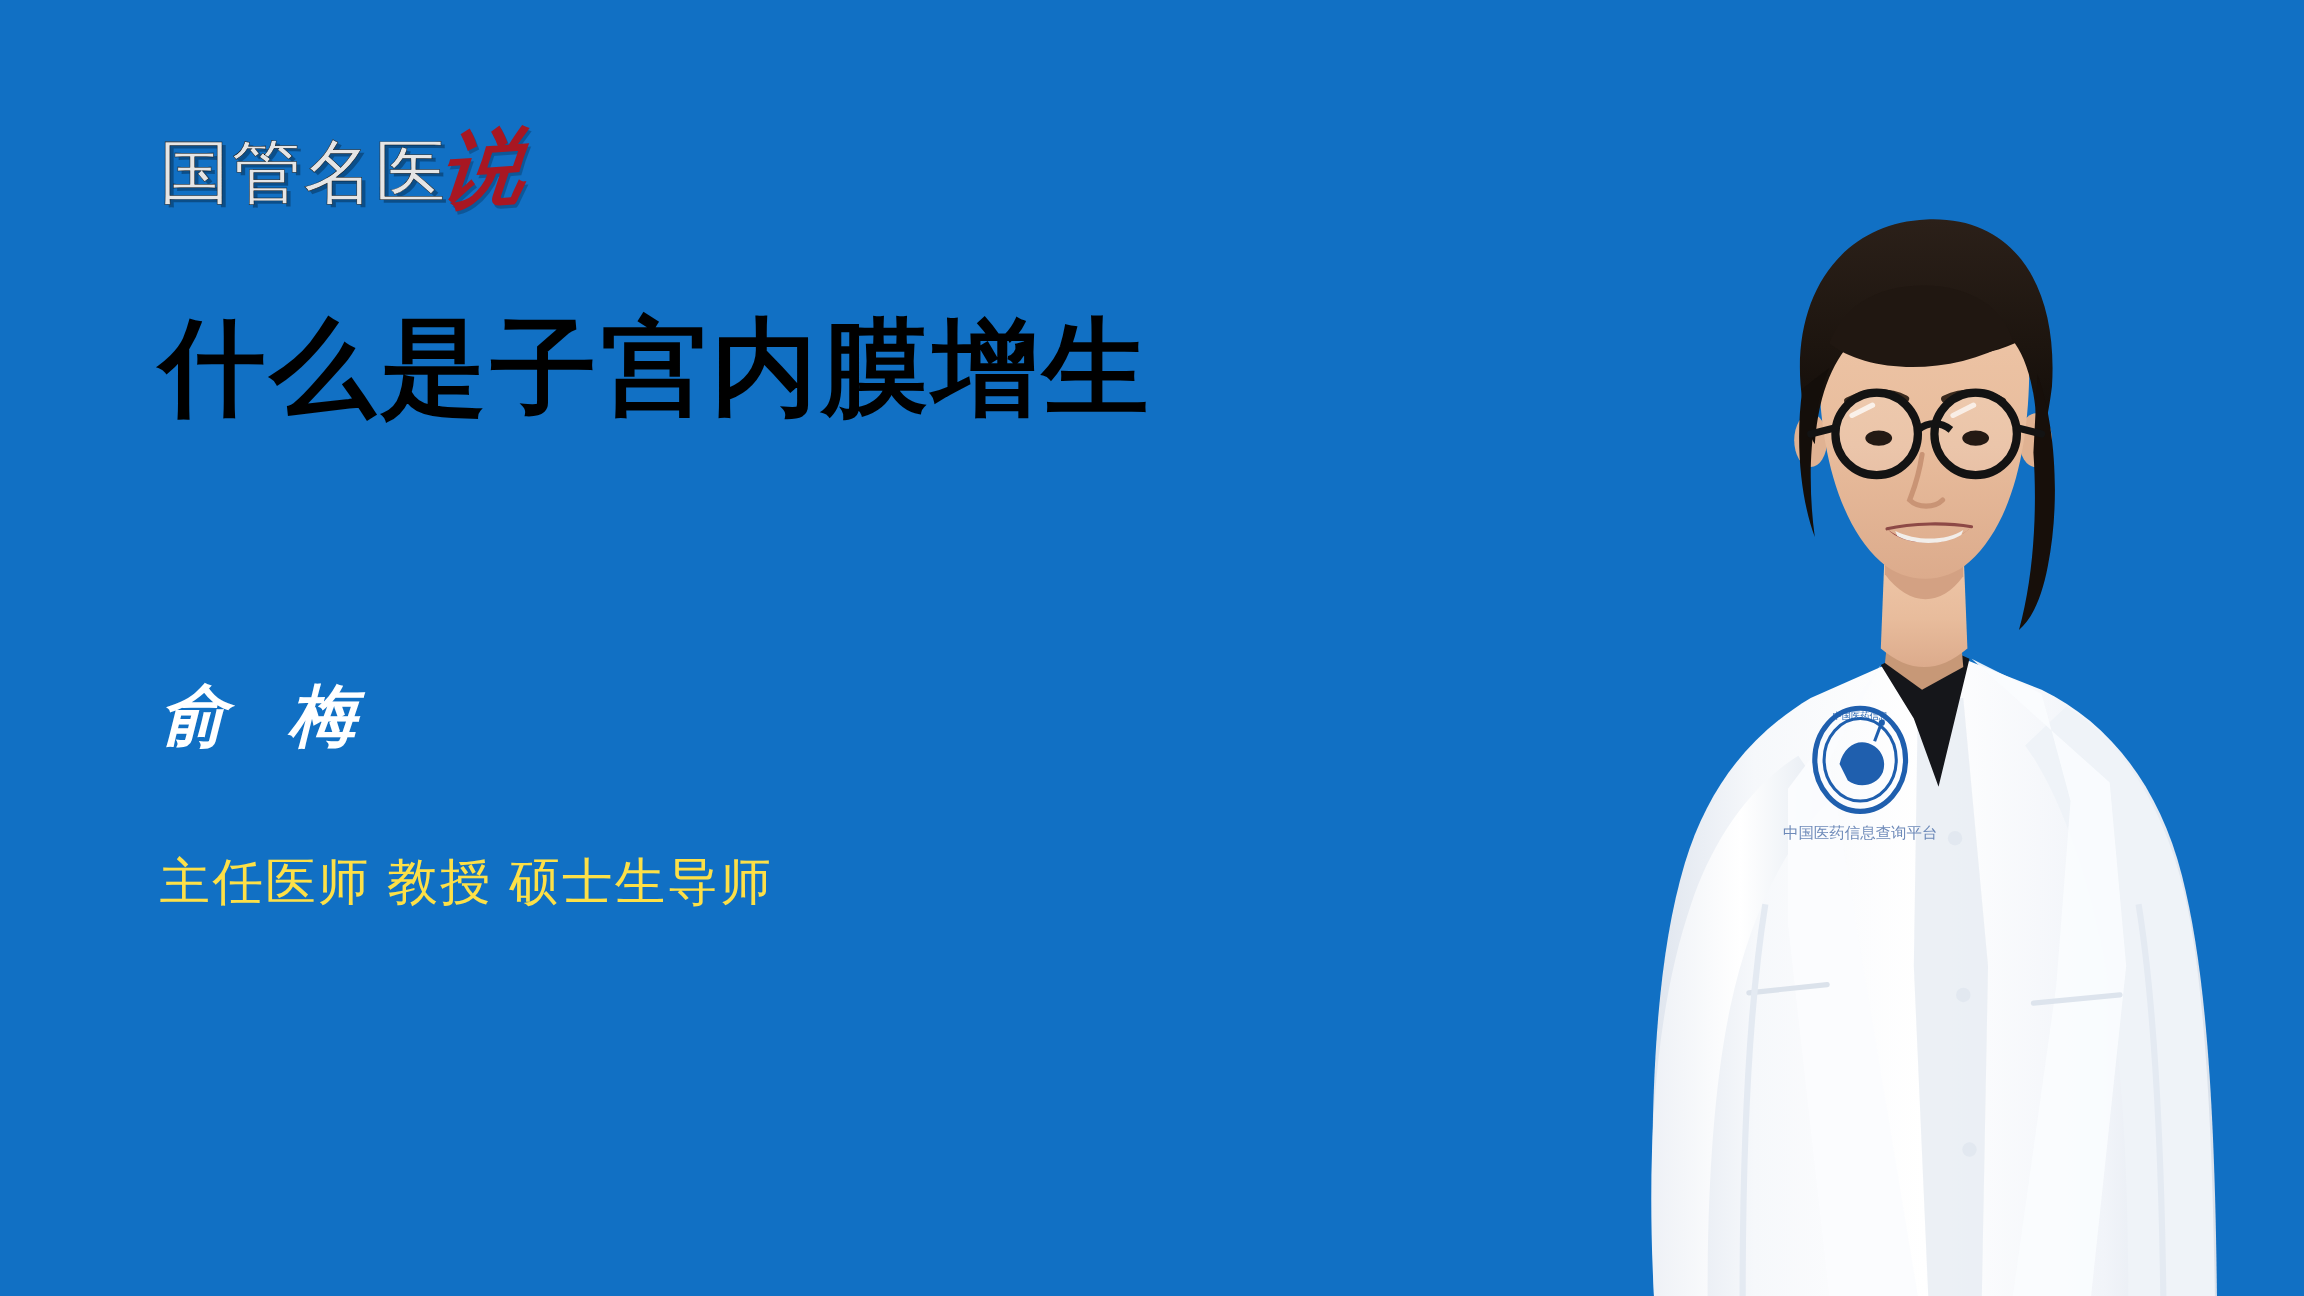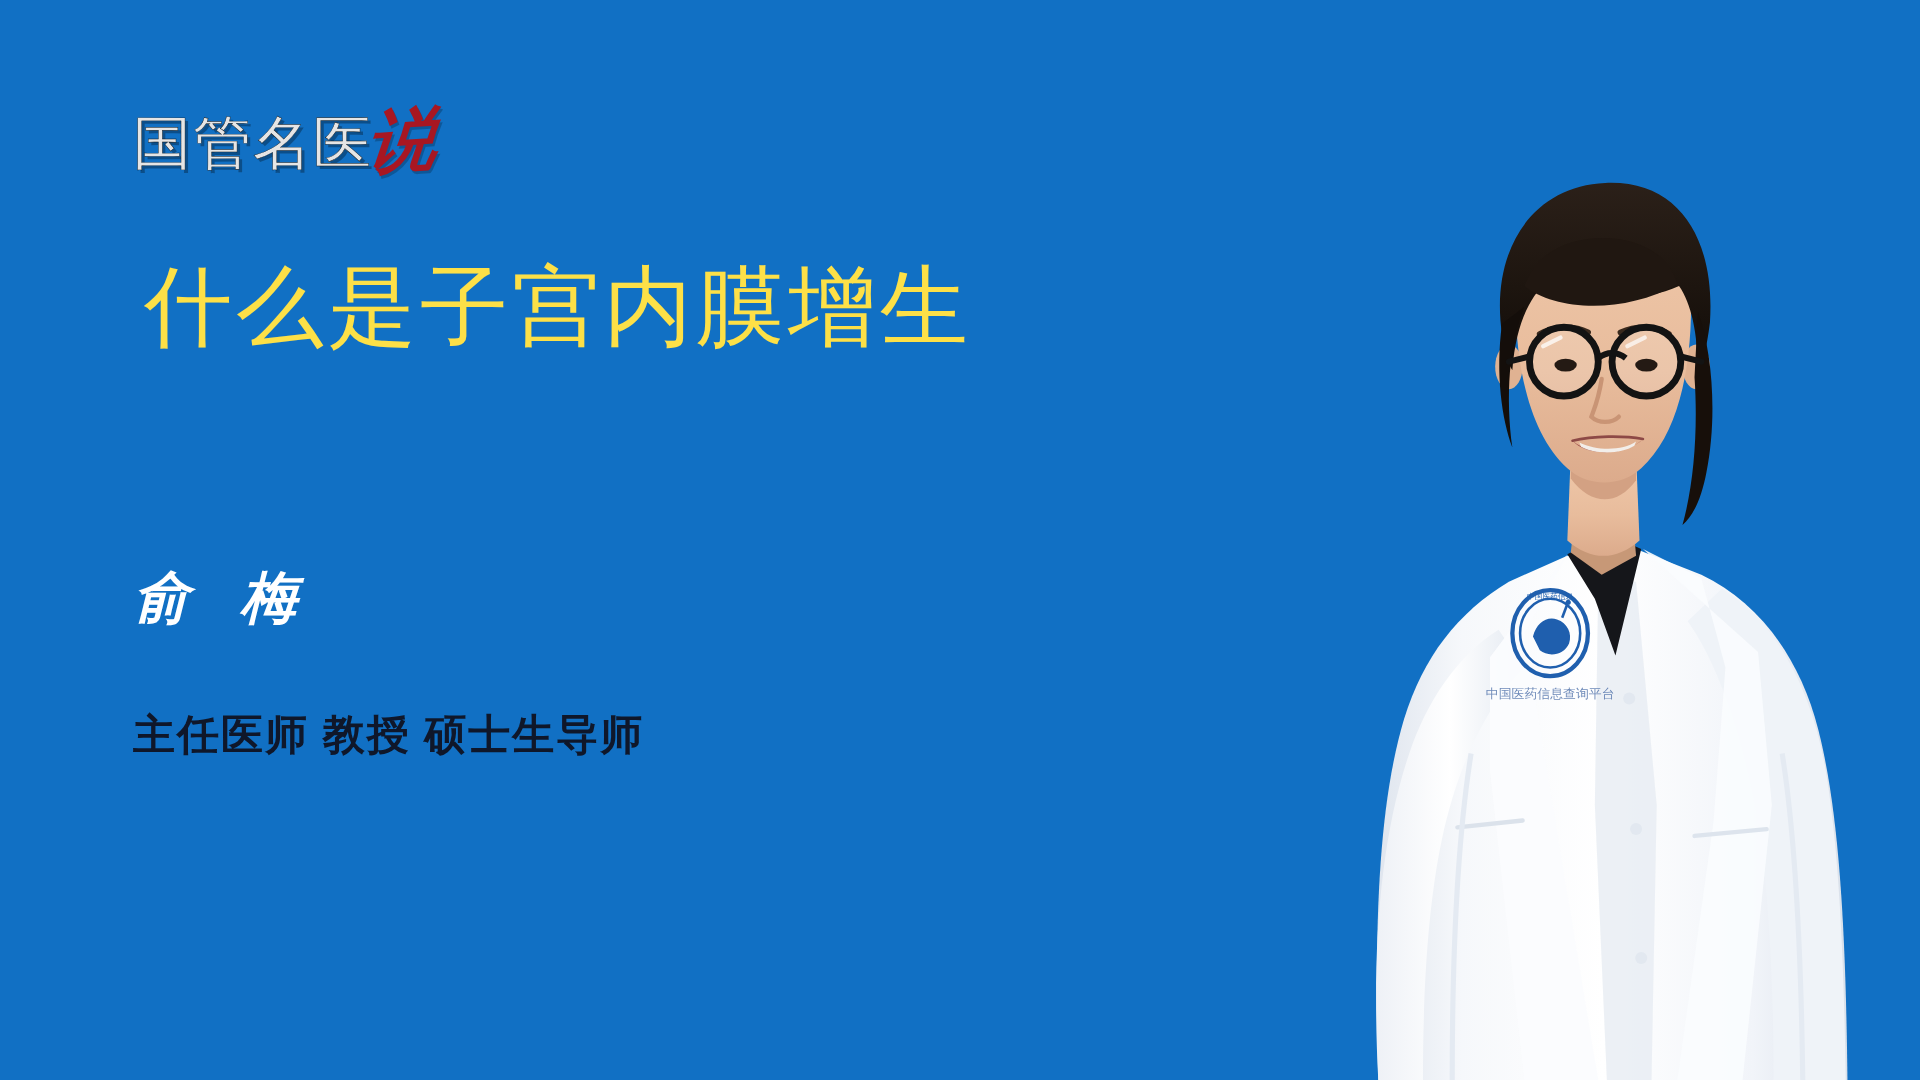--- a/index.html
+++ b/index.html
@@ -44,26 +44,26 @@
     line-height: 0.92;
     color: #a81722;
     margin-left: -6px;
     transform: skewX(-9deg) rotate(-4deg);
     text-shadow: 2px 3px 0 rgba(0,0,0,0.22);
   }
 
   
   #main-title {
     position: absolute;
-    left: 144px;
+    left: 133px;
     top: 198px;
     font-size: 88px;
     line-height: 1.14;
-    font-weight: 400;
-    color: #fde047;
+    font-weight: 700;
+    color: #000000;
     letter-spacing: 4px;
     white-space: nowrap;
   }
 
   
   #doctor-name {
     position: absolute;
     left: 133px;
     top: 564px;
     font-family: "DejaVu Serif", "Liberation Serif", serif;
@@ -81,24 +81,24 @@
     position: absolute;
     left: 133px;
     top: 712px;
     display: flex;
     flex-direction: column;
     gap: 28px;
   }
   #credentials .cred-line {
     font-size: 42px;
     line-height: 1.1;
-    color: #0f172a;
+    color: #fde047;
     letter-spacing: 2px;
     white-space: nowrap;
-    font-weight: 700;
+    font-weight: 400;
   }
 
   
   #doctor-photo {
     position: absolute;
     right: 0;
     bottom: 0;
     width: 860px;
     height: 928px;
   }

